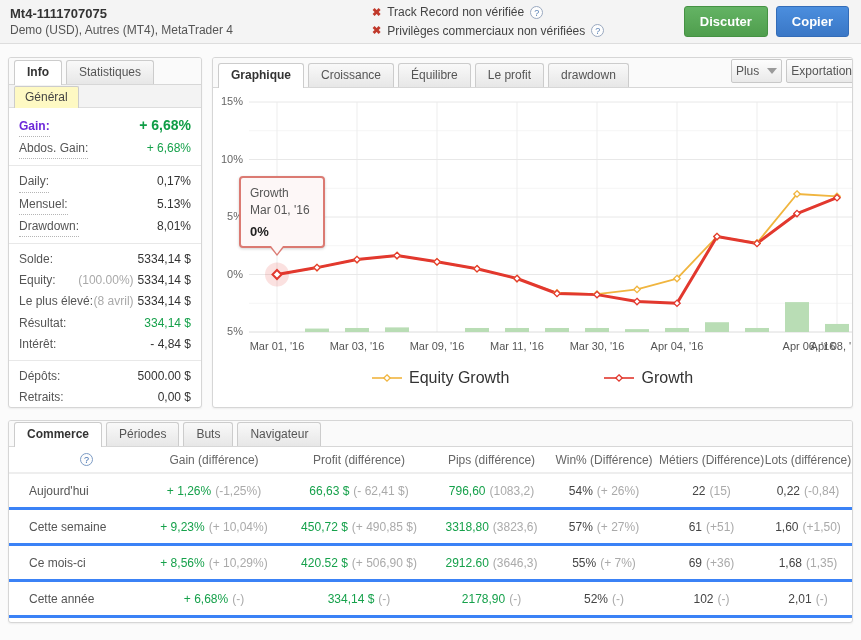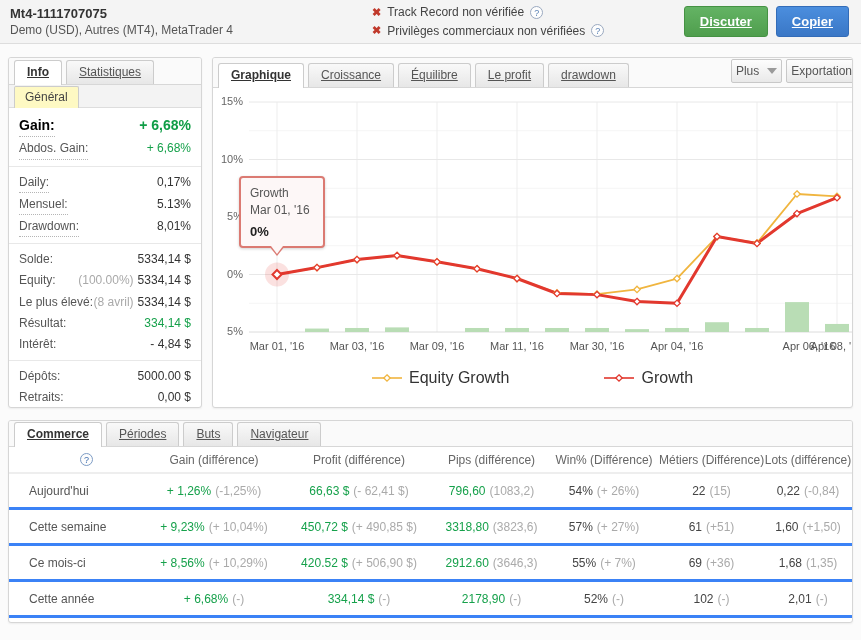--- a/index.html
+++ b/index.html
@@ -13,37 +13,37 @@
   .tb-title { font-size:13px; font-weight:bold; color:#333; line-height:1.3; }
   .tb-sub   { font-size:12px; color:#555; }
   .tb-warnings { flex:1; font-size:12px; color:#444; }
   .warning { display:flex; align-items:center; line-height:1.55; }
   .x-icon { color:#c0392b; font-weight:bold; font-size:11px; margin-right:6px; }
   .q-icon { display:inline-block; width:13px; height:13px; margin-left:6px; border:1px solid #9aa9c0;
             border-radius:50%; color:#5b82b5; font-size:9px; line-height:12px; text-align:center;
             background:#fdfdfd; cursor:pointer; }
   .tb-actions { display:flex; gap:8px; margin-right:2px; }
   .btn { font-weight:bold; color:#fff; font-size:13px; padding:7px 15px; border-radius:3px;
-         cursor:pointer; border:1px solid transparent; font-family:inherit;text-decoration:underline; }
+         cursor:pointer; border:1px solid transparent; font-family:inherit; }
   .btn.green { background:linear-gradient(#64b364,#4f9e4d); border-color:#459243; }
   .btn.blue  { background:linear-gradient(#4b8ede,#3a77c6); border-color:#336cb8; }
 
   
   .main-row { display:flex; gap:10px; padding:13px 8px 0; }
   .panel { background:#fff; border:1px solid #d6d6d6; border-radius:3px;
            box-shadow:0 1px 2px rgba(0,0,0,.06); overflow:hidden; }
   .info-panel  { width:194px; height:351px; }
   .chart-panel { flex:1; height:351px; }
 
   
   .tabstrip { display:flex; align-items:flex-end; background:#fafafa;
               border-bottom:1px solid #d7d7d7; padding:4px 5px 0; height:30px; }
   .tab { padding:4px 12px 5px; font-size:12px; color:#555; white-space:nowrap;
          background:linear-gradient(#f9f9f9,#e7e7e7); border:1px solid #ccc; border-bottom:none;
-         border-radius:3px 3px 0 0; margin-right:4px; cursor:pointer;text-decoration:underline; }
+         border-radius:3px 3px 0 0; margin-right:4px; cursor:pointer; }
   .tab.active { background:#fff; font-weight:bold; color:#333; padding-bottom:6px; margin-bottom:-1px; }
   .strip-right { margin-left:auto; display:flex; align-items:center; margin-bottom:4px; }
   .minibtn { background:linear-gradient(#fdfdfd,#e9e9e9); border:1px solid #c8c8c8; color:#555;
              font-size:12px; padding:4px 4px; border-radius:2px; cursor:pointer;
              font-family:inherit; display:flex; align-items:center; gap:8px; }
   .minibtn.export { margin-right:-10px; border-radius:2px 0 0 2px; }
   .caret { width:0; height:0; border-left:5px solid transparent; border-right:5px solid transparent;
            border-top:6px solid #9a9a9a; }
 
   
@@ -52,21 +52,21 @@
   .subtab { background:#fef9c3; border:1px solid #ccc; border-bottom:none; border-radius:2px 2px 0 0;
             padding:3px 10px 4px; font-size:12px; color:#444; margin-bottom:-1px; cursor:pointer; }
   .info-rows { padding:5px 0 0; }
   .irow { display:flex; justify-content:space-between; align-items:baseline;
           padding:1px 10px; font-size:12px; line-height:1.6; }
   .irow .lbl { color:#555; }
   .irow .lbl.hint { border-bottom:1px dotted #b5b5b5; cursor:help; }
   .irow .val { color:#333; }
   .irow .muted { color:#a9a9a9; margin-right:4px; }
   .irow.green .val { color:#16a14b; }
-  .irow.gain-main .lbl { font-size:14px; font-weight:bold; color:#000000; }
+  .irow.gain-main .lbl { font-size:12px; font-weight:bold; color:#6d28d9; }
   .irow.gain-main .val { font-size:14px; font-weight:bold; color:#0f9d46; }
   .divider { border-top:1px solid #e8e8e8; margin:5px 0; }
 
   
   .chart-body { position:relative; padding:8px 4px 0 36px; }
   .chart-body svg { display:block; }
   .y-labels span { position:absolute; left:0; width:30px; text-align:right;
                    font-size:11px; color:#666; }
   .x-labels { position:relative; height:18px; }
   .x-labels span { position:absolute; transform:translateX(-50%); white-space:nowrap;

